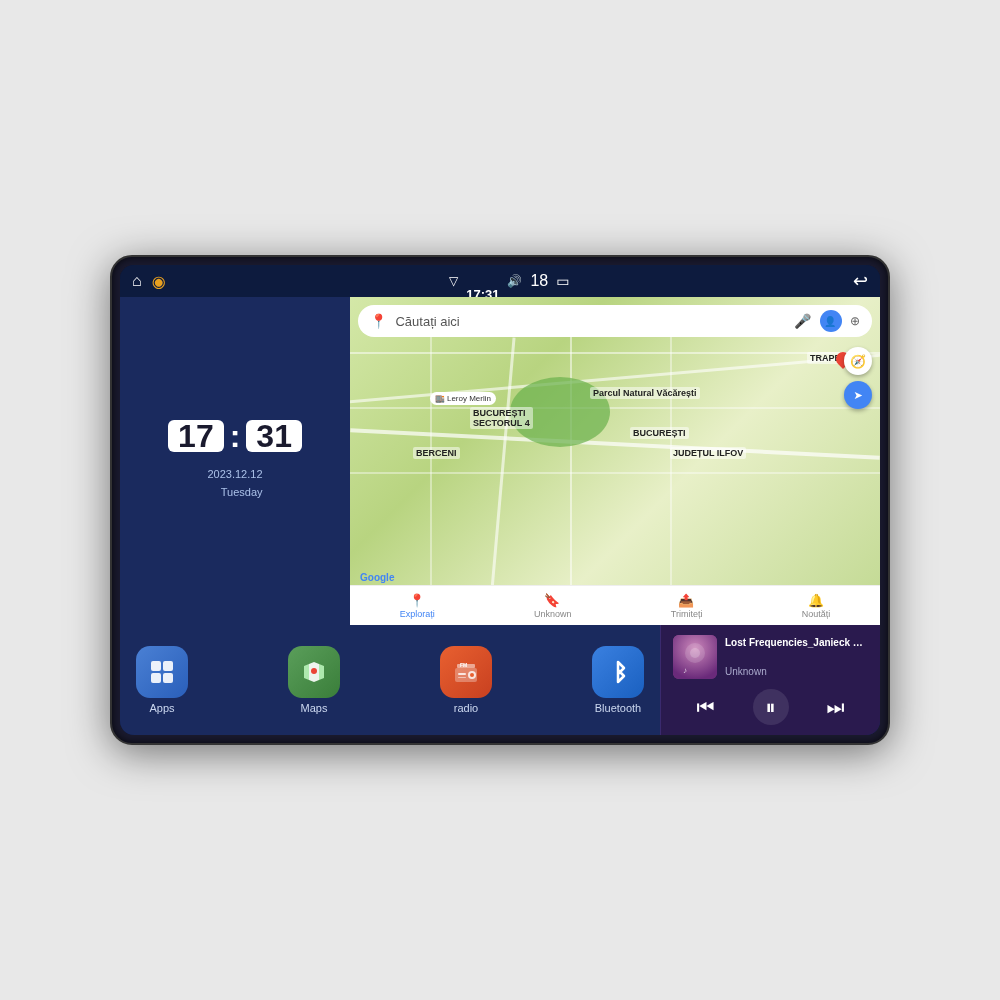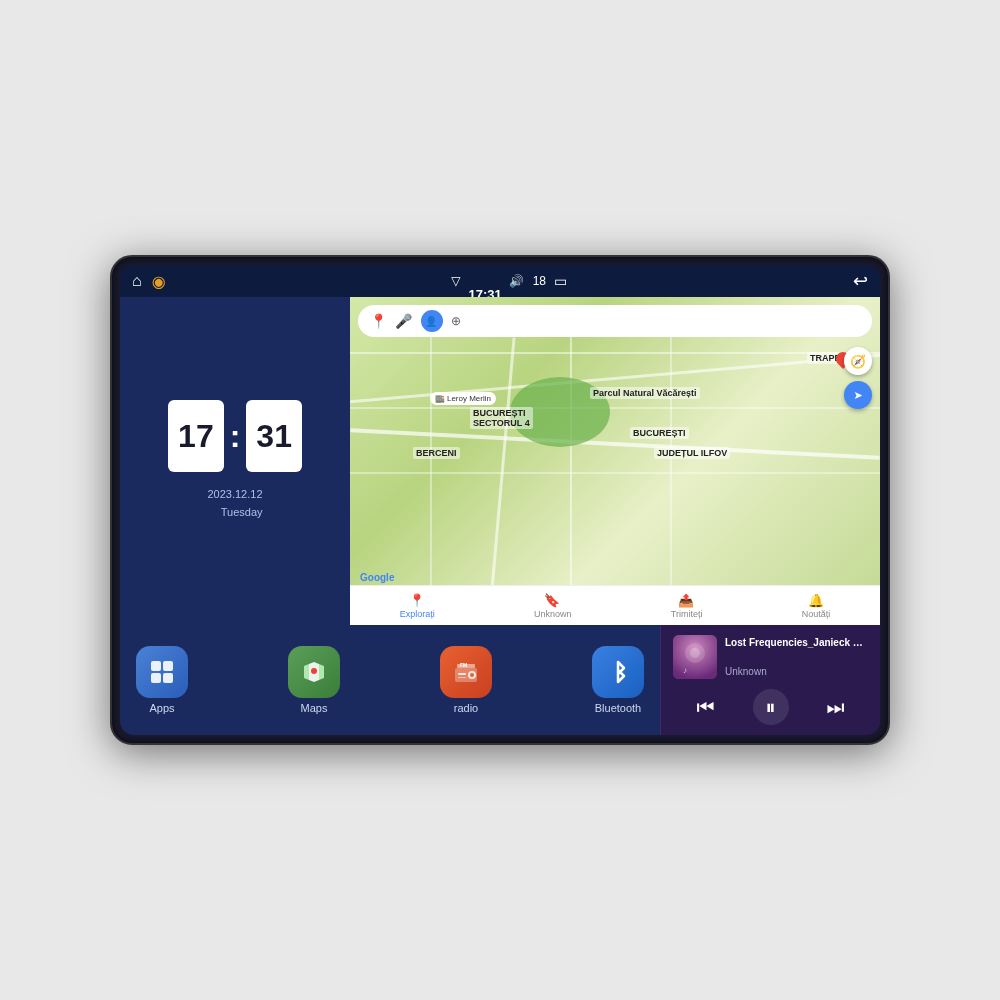--- a/index.html
+++ b/index.html
@@ -83,21 +83,21 @@
     }
     .clock-display {
       display: flex;
       gap: 6px;
       align-items: center;
       margin-bottom: 14px;
     }
     .clock-card {
       background: #ffffff;
       border-radius: 6px;
-      padding: 20px 10px;
+      padding: 0 10px;
       min-width: 52px;
       text-align: center;
     }
     .clock-number {
       font-size: 32px;
       font-weight: 900;
       color: #1a1a2e;
       line-height: 1;
       font-family: 'Arial Black', sans-serif;
     }
@@ -388,21 +388,21 @@
 
     <div class="status-bar">
       <div class="status-left">
         <span style="color:#ffffff;font-size:16px;">⌂</span>
         <span style="color:#e8a020;font-size:16px;">◉</span>
       </div>
       <div class="status-center">
         <span style="font-size:12px;">▽</span>
         <span style="font-weight:bold;font-size:13px;margin-top:27px;">17:31</span>
         <span>🔊</span>
-        <span style="font-size:12px;">18</span>
+        <span style="font-size:16px;">18</span>
         <span style="font-size:14px;">▭</span>
       </div>
       <div class="status-right">
         <span style="color:#ffffff;font-size:18px;">↩</span>
       </div>
     </div>
 
     <div class="main-content">
 
       <div class="top-section">
@@ -433,37 +433,38 @@
             <div class="map-road-h" style="top:175px;opacity:0.4;height:2px;"></div>
             <div class="map-road-v" style="left:80px;opacity:0.4;width:2px;top:40px;"></div>
             <div class="map-road-v" style="left:150px;opacity:0.6;width:3px;top:40px;transform:rotate(5deg);"></div>
             <div class="map-road-v" style="left:220px;opacity:0.5;width:2px;top:40px;"></div>
             <div class="map-road-v" style="left:320px;opacity:0.4;width:2px;top:40px;"></div>
 
             <div class="map-park" style="width:100px;height:70px;left:160px;top:80px;opacity:0.7;"></div>
 
             <div class="map-city-label" style="left:240px;top:90px;">Parcul Natural Văcărești</div>
             <div class="map-city-label" style="left:280px;top:130px;">BUCUREȘTI</div>
-            <div class="map-city-label" style="left:304px;top:150px;">JUDEȚUL ILFOV</div>
+            <div class="map-city-label" style="left:320px;top:150px;">JUDEȚUL ILFOV</div>
             <div class="map-city-label" style="right:10px;top:55px;">TRAPEZULUI</div>
             <div class="map-city-label" style="left:30px;top:150px;margin-left:33px;">BERCENI</div>
             <div class="map-city-label" style="left:120px;top:110px;">BUCUREȘTI<br>SECTORUL 4</div>
 
             <div class="leroy-badge" style="left:80px;top:95px;">
               <span style="color:#00a550;">🏬</span> Leroy Merlin
             </div>
 
             <div class="map-pin" style="right:30px;top:55px;"></div>
 
             <div class="google-logo">Google</div>
 
           </div>
 
           <div class="map-search-bar">
             <span class="map-search-icon">📍</span>
+            <span class="map-search-text">Căutați aici</span>
             <span class="map-voice-icon">🎤</span>
             <div class="map-avatar">👤</div>
             <span style="font-size:12px;color:#666;">⊕</span>
           </div>
 
           <div class="map-controls-right">
             <div class="map-btn">🧭</div>
             <div class="map-btn map-fab" style="font-size:11px;">➤</div>
           </div>
 

